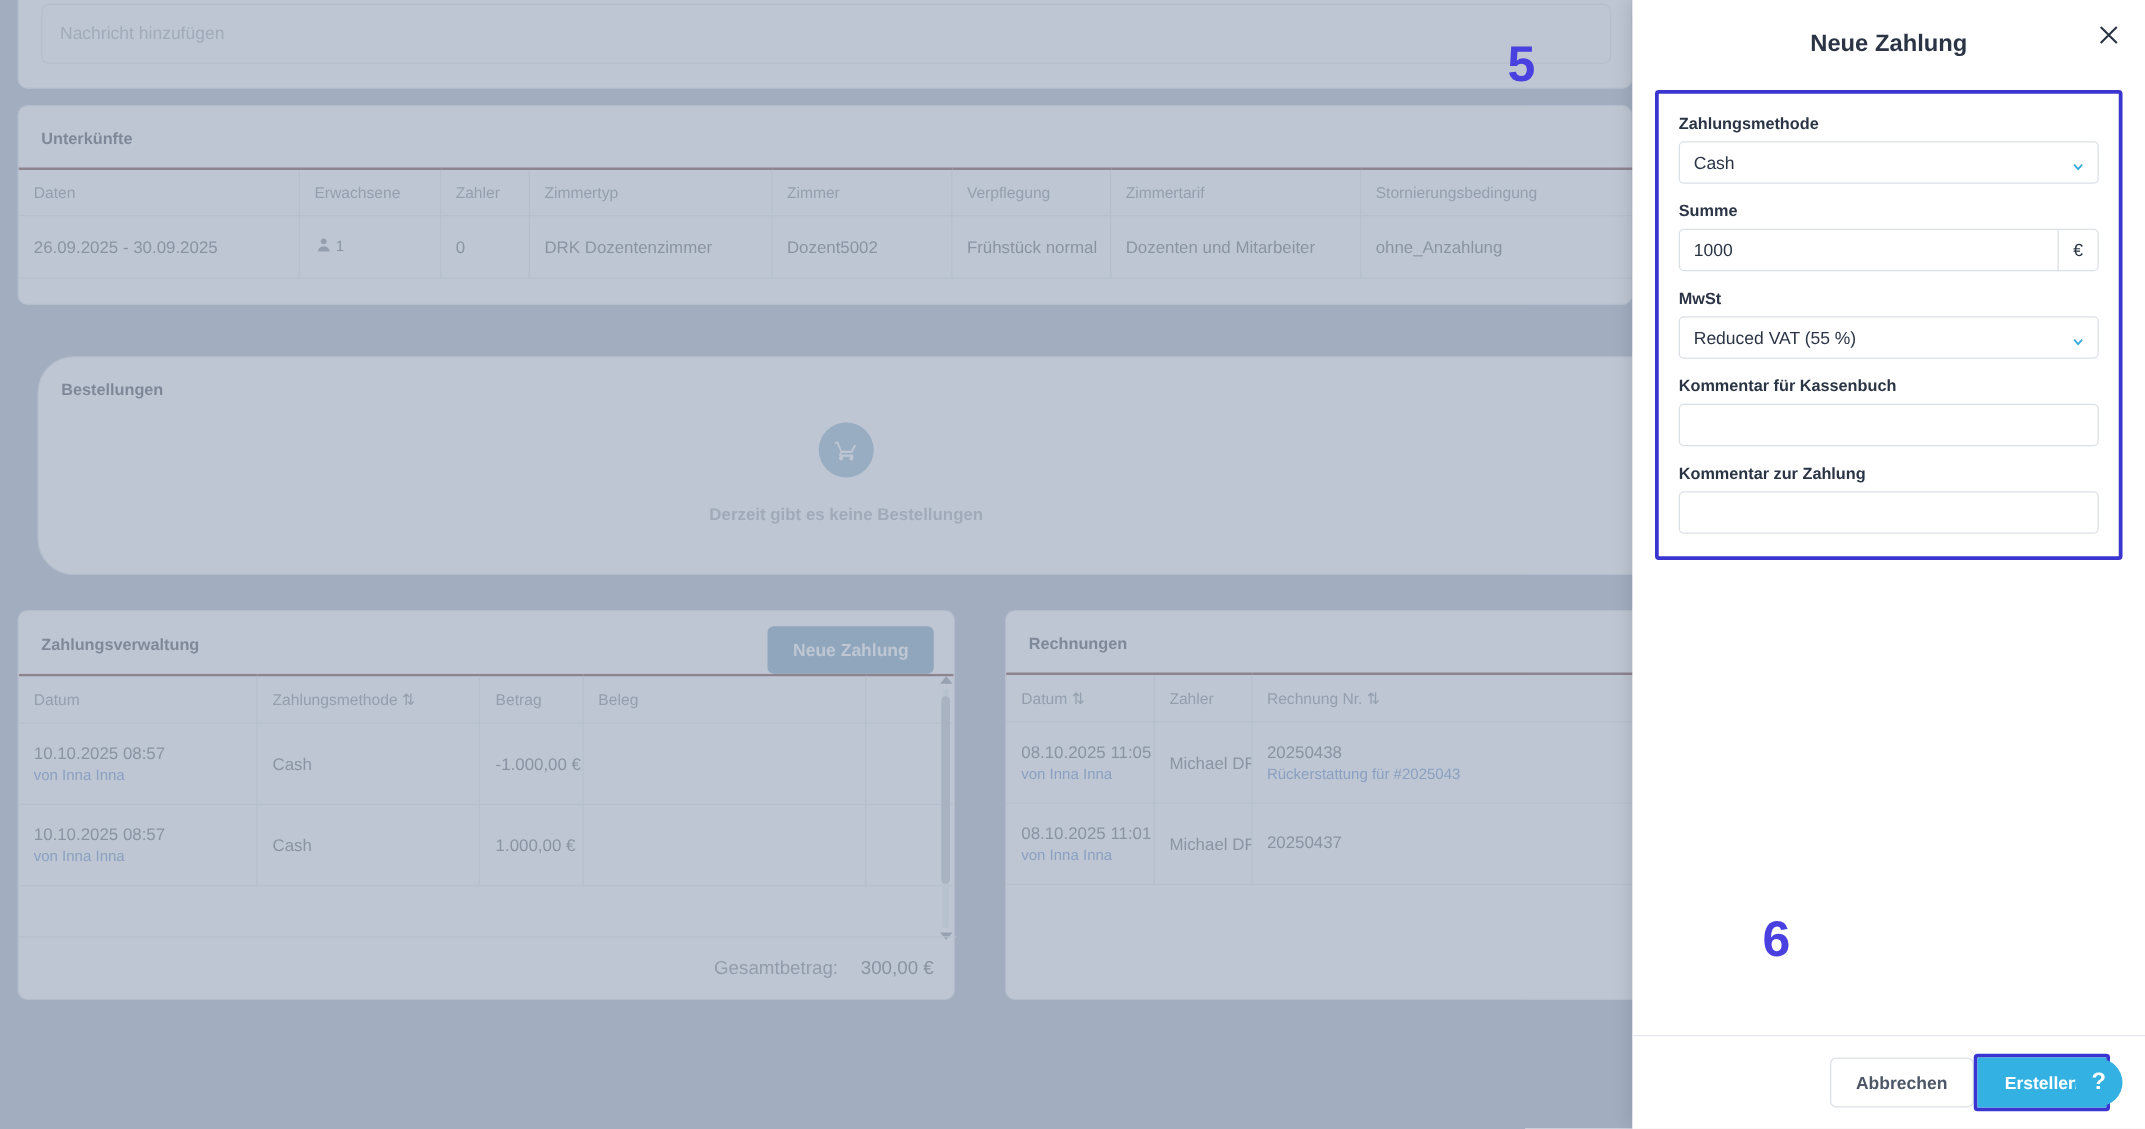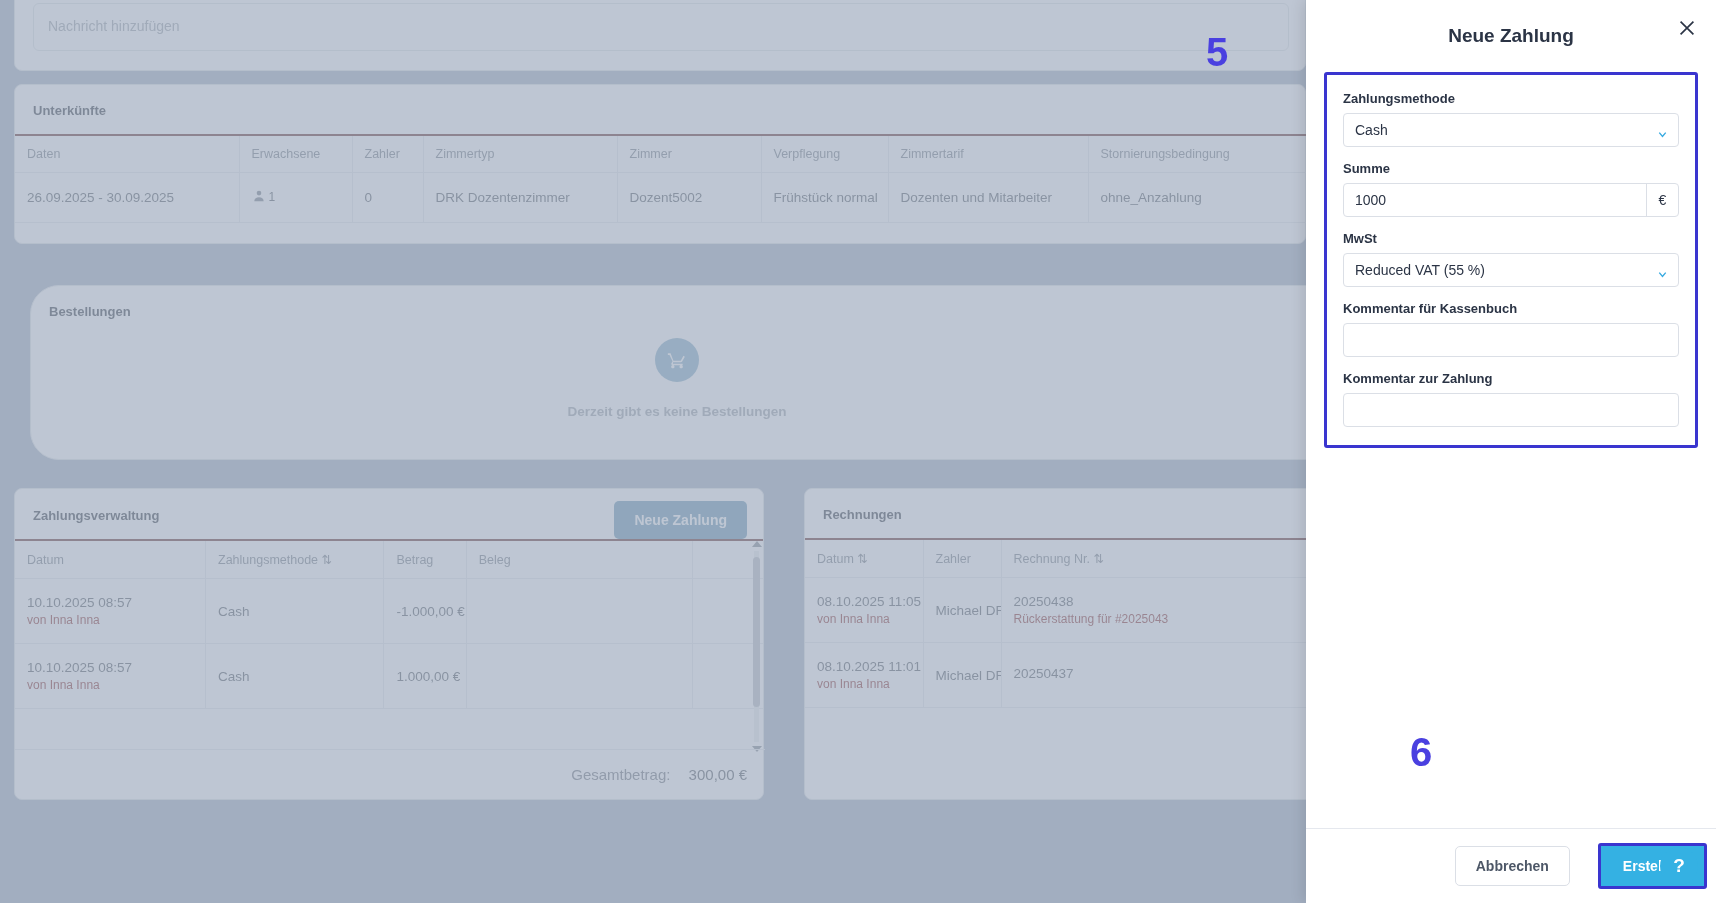--- a/index.html
+++ b/index.html
@@ -103,21 +103,21 @@
   .scrollzone { position: relative; overflow: hidden; height: 215px; }
   .vscroll {
     position: absolute; right: 2px; top: 0; width: 9px; height: 215px;
   }
   .vscroll .track { position:absolute; left:2px; top:12px; width:5px; height:191px; background:#eceef2; }
   .vscroll .thumb { position:absolute; left:1px; top:18px; width:7px; height:150px; background:#b6bdc9; border-radius:4px;}
   .vscroll .arr { position:absolute; left:0px; width:0; height:0; border-left:5px solid transparent; border-right:5px solid transparent; }
   .vscroll .arr.up { top:2px; border-bottom:6px solid #7e8796; }
   .vscroll .arr.dn { bottom:2px; border-top:6px solid #7e8796; }
 
-  .sub { display:block; font-size: 12px; color: #b91c1c; margin-top: 3px; }
+  .sub { display:block; font-size: 12px; color: #3b82f6; margin-top: 3px; }
   .dots { color:#6b7384; font-size: 16px; letter-spacing:0; line-height: 5px; text-align:center;}
 
   .totalbar {
     position:absolute; left:0; bottom:0; width: 750px;
     border-top: 1px solid #e5e8ee;
     padding: 16px 18px; text-align: right;
     font-size: 15px; color: #6b7384;
   }
   .totalbar b { color:#4d5767; font-weight: normal; margin-left: 14px; }
 
@@ -174,23 +174,23 @@
   .suffix {
     width: 32px; height: 100%;
     border-left: 1px solid #dbdfe6;
     display:flex; align-items:center; justify-content:center;
     font-size: 14px; color: #2b3445;
   }
   .ctrl.text { height: 34px; }
 
   .modal-foot {
     border-top: 1px solid #e5e8ee;
-    padding: 14px 9px;
+    padding: 14px 28px;
     display: flex; justify-content: flex-end; align-items: center;
-    gap: 28px;
+    gap: 0;
   }
   .btn-outline {
     background: #fff; color: #4d5767;
     border: 1px solid #dbdfe6; border-radius: 5px;
     font-size: 14px; font-weight: bold;
     padding: 11px 20px;
     font-family: "Liberation Sans", sans-serif;
     cursor: pointer;
   }
   .create-wrap {

